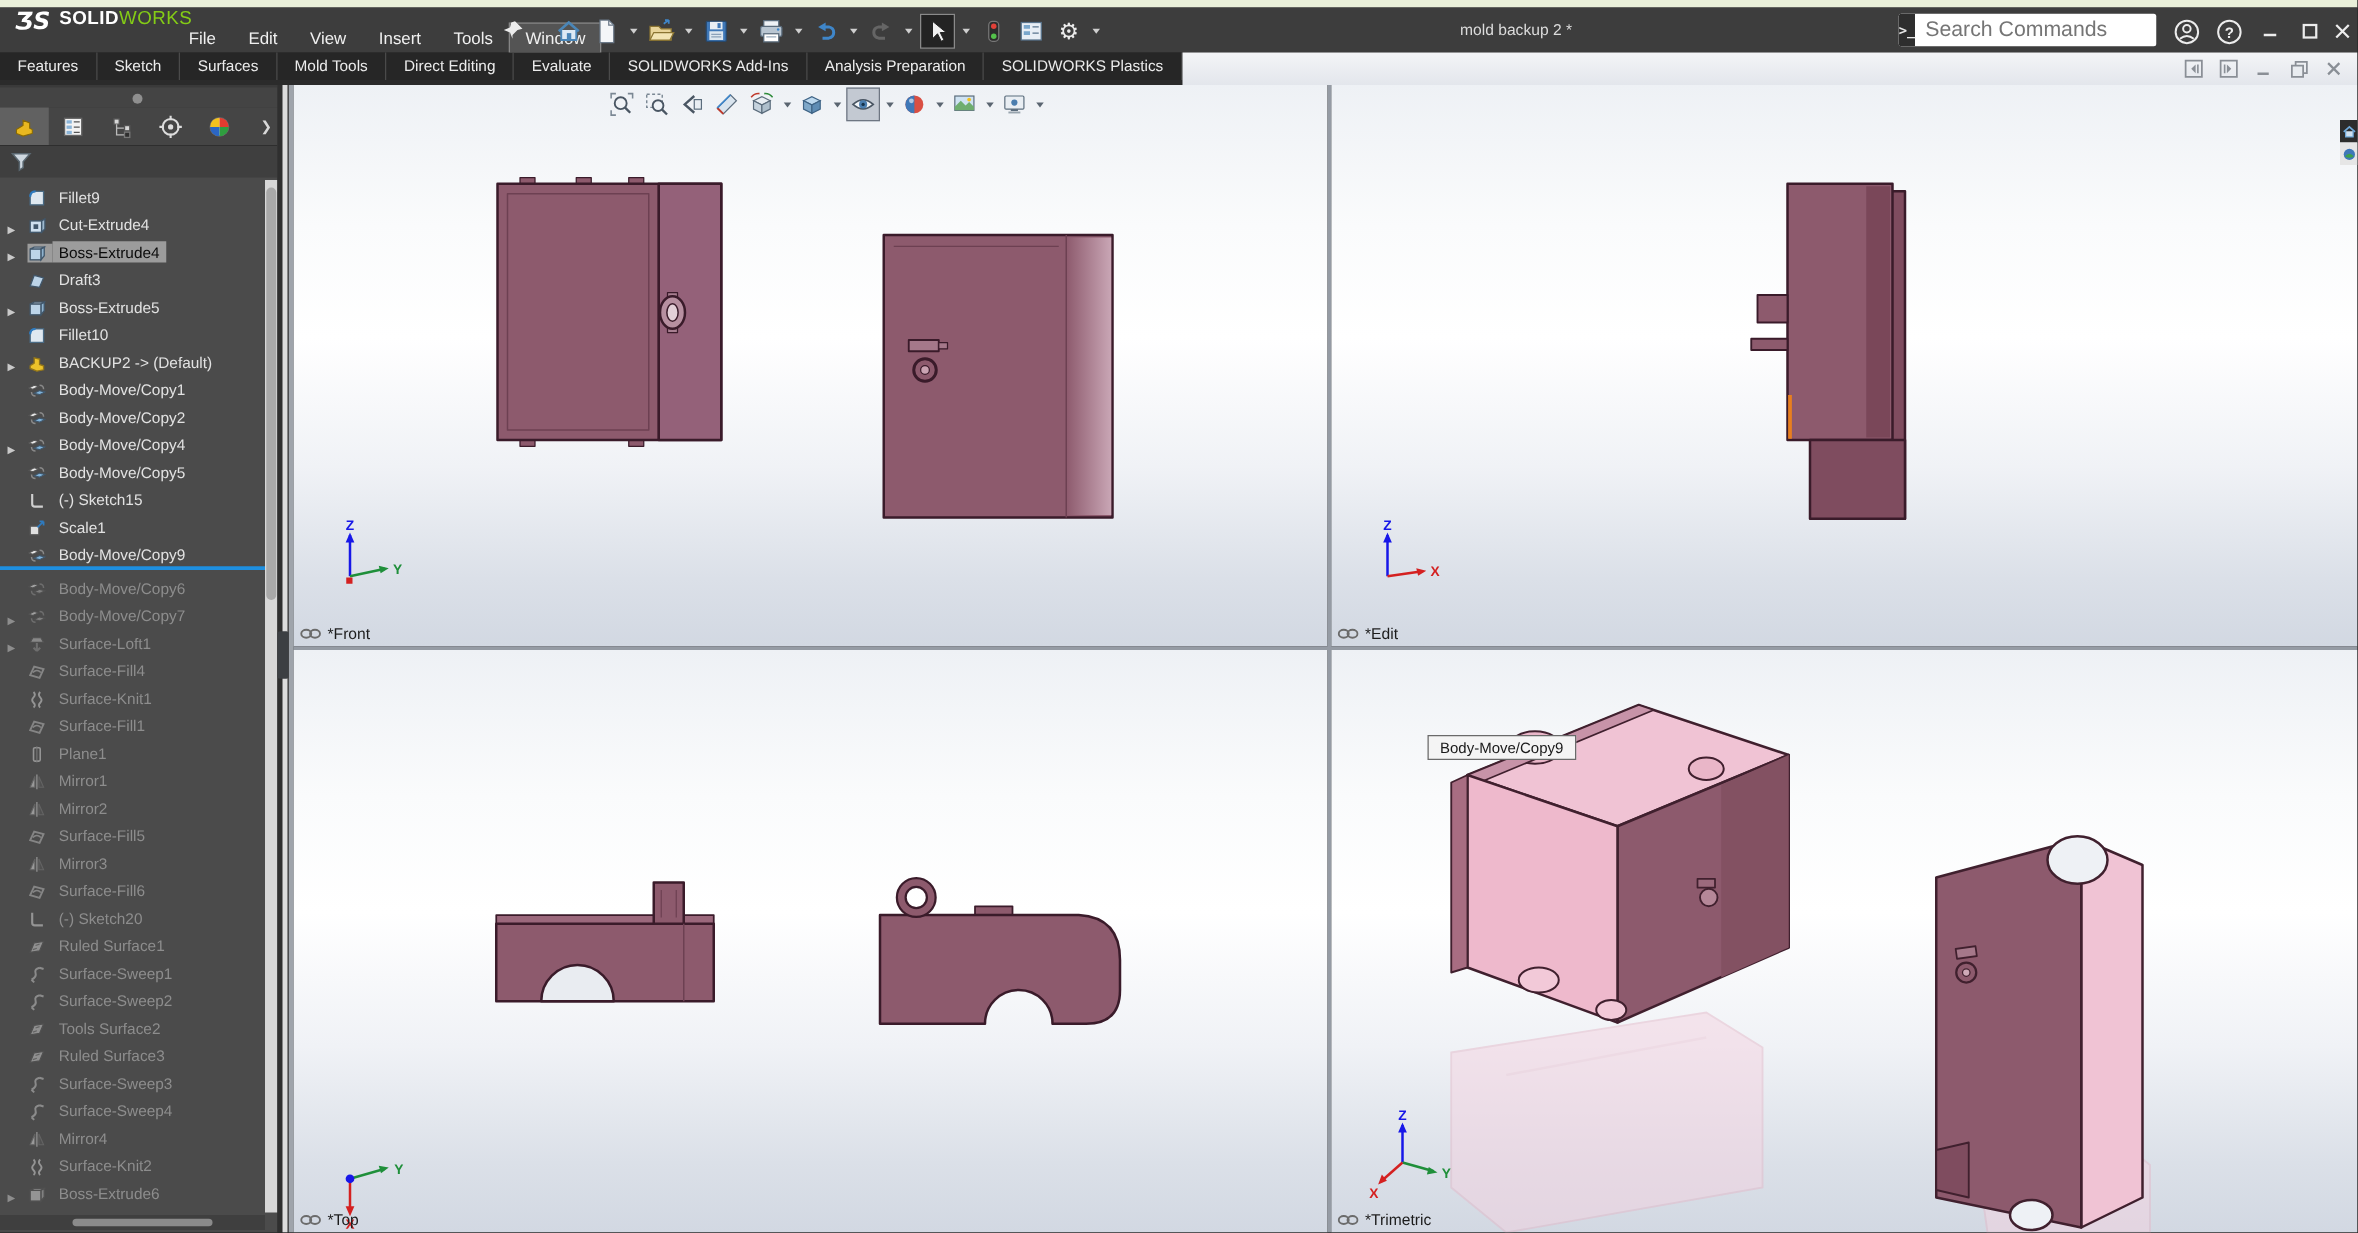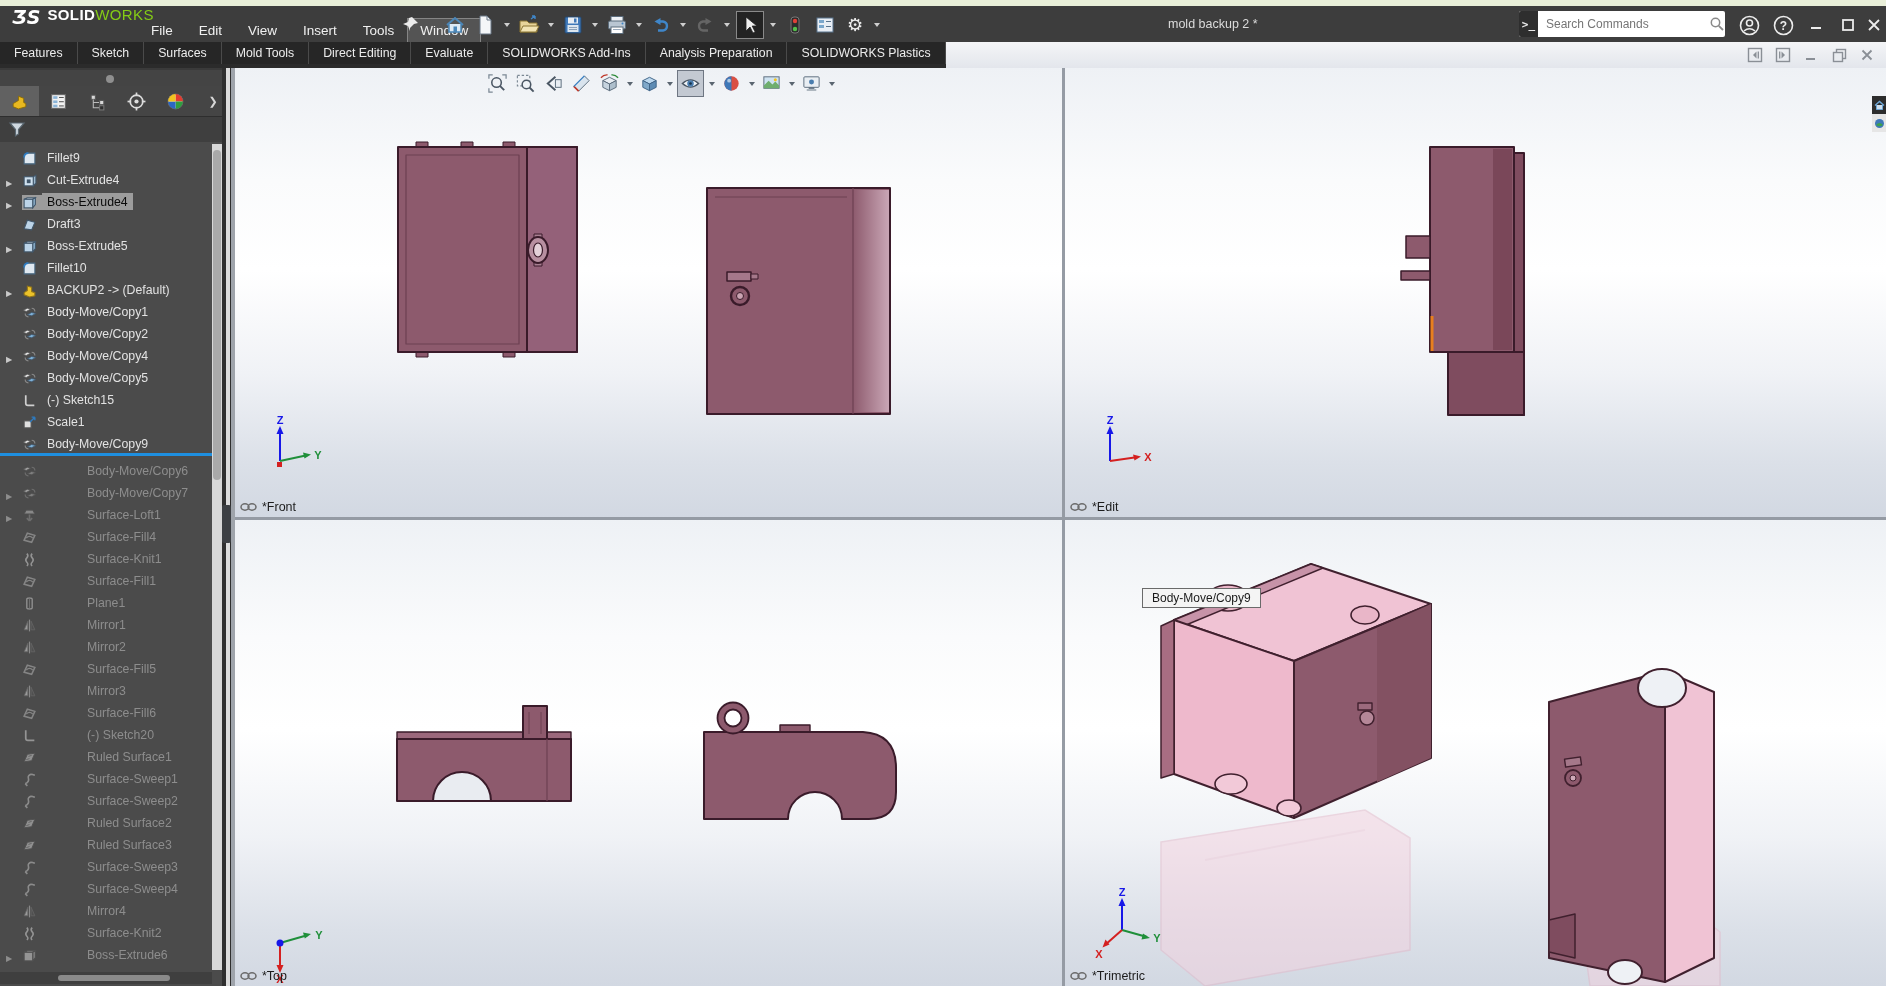--- a/index.html
+++ b/index.html
@@ -22,21 +22,21 @@
   #main-toolbar{position:absolute;left:442px;top:5px;height:28px;display:flex;align-items:center;gap:4px;}
   .tb{width:26px;height:26px;display:flex;align-items:center;justify-content:center;}
   .tb svg{width:22px;height:22px;}
   .tb.pressed{background:#232323;border:1px solid #8a8a8a;}
   .tb.disabled{opacity:.4;filter:grayscale(1);}
   .tb-caret{width:10px;display:flex;justify-content:center;}
   .gear-ch{font-size:18px;color:#ececec;line-height:1;}
   .doc-title{position:absolute;left:1168px;top:0;height:36px;display:flex;align-items:center;font-size:12.5px;color:#dcdcdc;}
   .search-box{position:absolute;left:1519px;top:5px;width:206px;height:26px;background:#ffffff;border-radius:2px;display:flex;align-items:center;overflow:hidden;}
   .search-tile{width:26px;height:26px;background:#2e2e2e;color:#e8e8e8;font:bold 11px "DejaVu Sans Mono",monospace;display:flex;align-items:center;justify-content:center;}
-  .search-box input{flex:1;border:none;outline:none;font-size:12px;color:#555;padding:0 8px;background:transparent;}
+  .search-box input{flex:1;border:none;outline:none;font-size:17px;color:#555;padding:0 8px;background:transparent;}
   .search-mag{width:22px;display:flex;justify-content:center;}
   .win-btn{position:absolute;top:6px;height:26px;display:flex;align-items:center;justify-content:center;color:#ececec;}
   
   .tabrow{position:absolute;left:0;top:42px;width:1886px;height:26px;display:flex;}
   #ribbon-tabs{display:flex;background:#262626;height:22px;}
   .rtab{padding:0 14px;display:flex;align-items:center;font-size:12.3px;color:#ececec;border-right:1px solid #4a4a4a;white-space:nowrap;}
   .tabrow .rest{flex:1;background:linear-gradient(#f4f5f7,#e3e6ec);display:flex;align-items:center;justify-content:flex-end;padding-right:10px;gap:10px;}
   .doc-ctl{width:18px;height:18px;display:flex;align-items:center;justify-content:center;}
   
   .panel{position:absolute;left:0;top:68px;width:222px;height:918px;background:#4b4b4b;overflow:hidden;}
@@ -49,21 +49,21 @@
   .mgr-chevron{margin-left:auto;width:18px;display:flex;align-items:center;justify-content:center;color:#d8d8d8;font-size:11px;}
   .filter-row{position:absolute;left:0;top:49px;width:222px;height:25px;background:#3f3f3f;display:flex;align-items:center;padding-left:8px;box-sizing:border-box;}
   #tree{position:absolute;left:0;top:76px;width:212px;height:826px;overflow:hidden;}
   .trow{height:22px;display:flex;align-items:flex-end;font-size:12.3px;color:#e2e2e2;white-space:nowrap;}
   .trow .arrow{width:16px;padding-left:6px;font-size:8px;color:#c9c9c9;flex:none;}
   .trow .ico{width:20px;flex:none;display:flex;align-items:center;}
   .trow .ico svg{width:15px;height:15px;}
   .trow .lbl{padding:1.5px 5px;}
   .trow.selected .ico,.trow.selected .lbl{background:#9c9c9c;}
   .trow.selected .lbl{color:#0b0b0b;}
-  .trow.rolled .lbl{color:#8d8d8d;margin-left:40px;}
+  .trow.rolled .lbl{color:#8d8d8d;}
   .trow.rolled .arrow{color:#8d8d8d;}
   .trow.rolled .ico{filter:grayscale(1) opacity(.55);}
   .rollback{height:3px;background:#1e8fe0;margin:1px 0;}
   .vscroll{position:absolute;left:212px;top:76px;width:10px;height:826px;background:#d7d7d7;}
   .vscroll .thumb{position:absolute;left:1px;top:6px;width:8px;height:330px;background:#a9a9a9;border-radius:4px;}
   .hscroll{position:absolute;left:0;top:904px;width:212px;height:12px;background:#3f3f3f;}
   .hscroll .thumb{position:absolute;left:58px;top:3px;width:112px;height:6px;background:#8a8a8a;border-radius:3px;}
   
   .splitter{position:absolute;left:222px;top:68px;width:13px;height:918px;background:#2f2f2f;}
   .splitter .bar1{position:absolute;left:4px;top:0;width:4px;height:918px;background:#dcdcdc;}
@@ -697,21 +697,21 @@
           <span class="lbl">Surface-Sweep2</span>
         </div>
         <div class="trow rolled">
           <span class="arrow"></span>
           <span class="ico">
             <svg viewBox="0 0 14 14">
               <path d="M2 11 L5 4 L12 3 L9 10 Z" fill="#c9c9c9" stroke="#555555" stroke-width="0.9"></path>
               <path d="M4 9 L7 8 M6 6 L9 5" stroke="#777777" stroke-width="0.9"></path>
             </svg>
           </span>
-          <span class="lbl">Ruled Surface2</span>
+          <span class="lbl">Tools Surface2</span>
         </div>
         <div class="trow rolled">
           <span class="arrow"></span>
           <span class="ico">
             <svg viewBox="0 0 14 14">
               <path d="M2 11 L5 4 L12 3 L9 10 Z" fill="#c9c9c9" stroke="#555555" stroke-width="0.9"></path>
               <path d="M4 9 L7 8 M6 6 L9 5" stroke="#777777" stroke-width="0.9"></path>
             </svg>
           </span>
           <span class="lbl">Ruled Surface3</span>

